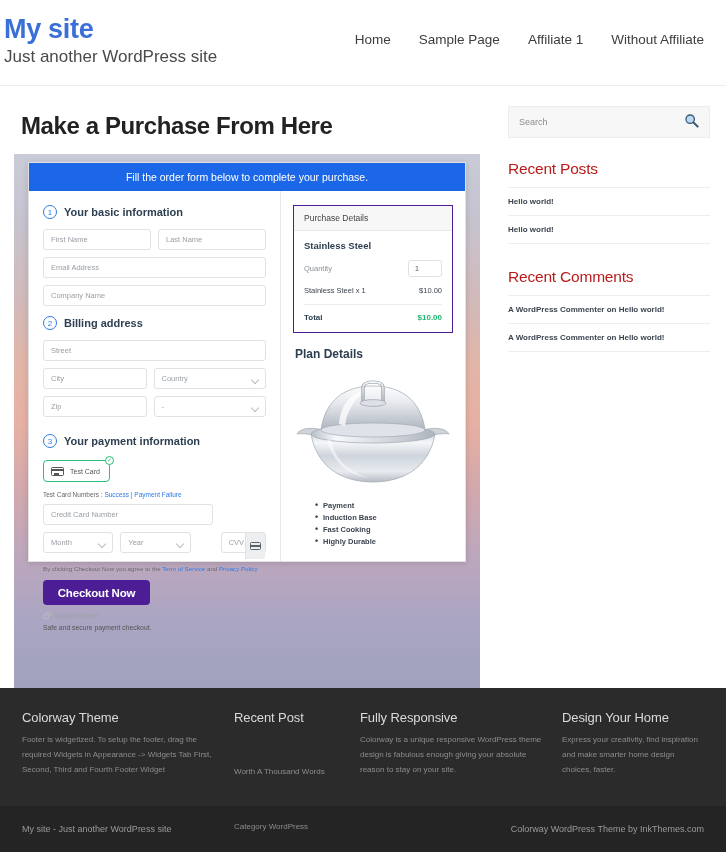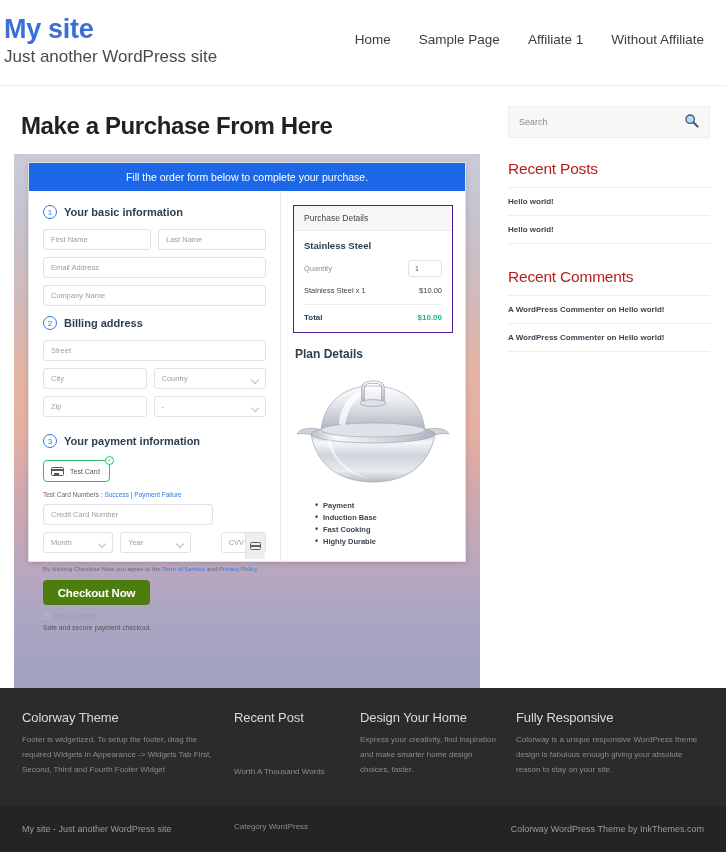--- a/index.html
+++ b/index.html
@@ -126,21 +126,21 @@
     border-radius: 0 2px 2px 0;
   }
   .cvv-icon .card-glyph { border-color:#5a6068; width:11px; height:8px; flex:0 0 11px;}
   .cvv-icon .card-glyph::before { background:#5a6068; }
   .cvv-icon .card-glyph::after { background:#5a6068; }
 
   .terms { font-size: 6.2px; color: #6a6a6a; margin: 5px 0 8px 0; }
   .terms a { color: #2f7ae5; text-decoration: none; }
 
   .checkout-btn {
-    background: #4d7c0f; color: #fff; border: none; border-radius: 4px;
+    background: #4c1d95; color: #fff; border: none; border-radius: 4px;
     height: 25px; width: 107px; font-size: 11.5px; font-weight: bold;
     cursor: pointer; font-family: inherit; letter-spacing: -0.2px;
   }
   .secure-row {
     display: flex; align-items: center; gap: 5px;
     font-size: 7px; color: #9aa0a6; margin: 7px 0 5px 0;
   }
   .lock-glyph {
     width: 6px; height: 5px; border: 1px solid #b5b9be; border-radius: 1px;
     position: relative; flex: 0 0 6px; margin-top: 2px;
@@ -441,26 +441,26 @@
       <div class="fcol-text">Footer is widgetized. To setup the footer, drag the required Widgets in Appearance -&gt; Widgets Tab First, Second, Third and Fourth Footer Widget</div>
     </div>
     <div class="fcol w2">
       <div class="fcol-title">Recent Post</div>
       <ul class="fcol-list">
         <li>Worth A Thousand Words</li>
         <li>Category WordPress</li>
         <li>Elements</li>
       </ul>
     </div>
+    <div class="fcol w3">
+      <div class="fcol-title">Fully Responsive</div>
+      <div class="fcol-text">Colorway is a unique responsive WordPress theme design is fabulous enough giving your absolute reason to stay on your site.</div>
+    </div>
     <div class="fcol">
       <div class="fcol-title">Design Your Home</div>
       <div class="fcol-text">Express your creativity, find inspiration and make smarter home design choices, faster.</div>
-    </div>
-    <div class="fcol w3">
-      <div class="fcol-title">Fully Responsive</div>
-      <div class="fcol-text">Colorway is a unique responsive WordPress theme design is fabulous enough giving your absolute reason to stay on your site.</div>
     </div>
   </div>
   <div class="footer-bottom">
     <span class="fb-text">My site - Just another WordPress site</span>
     <span class="fb-text">Colorway WordPress Theme by InkThemes.com</span>
   </div>
 </div>
 
 </body></html>

